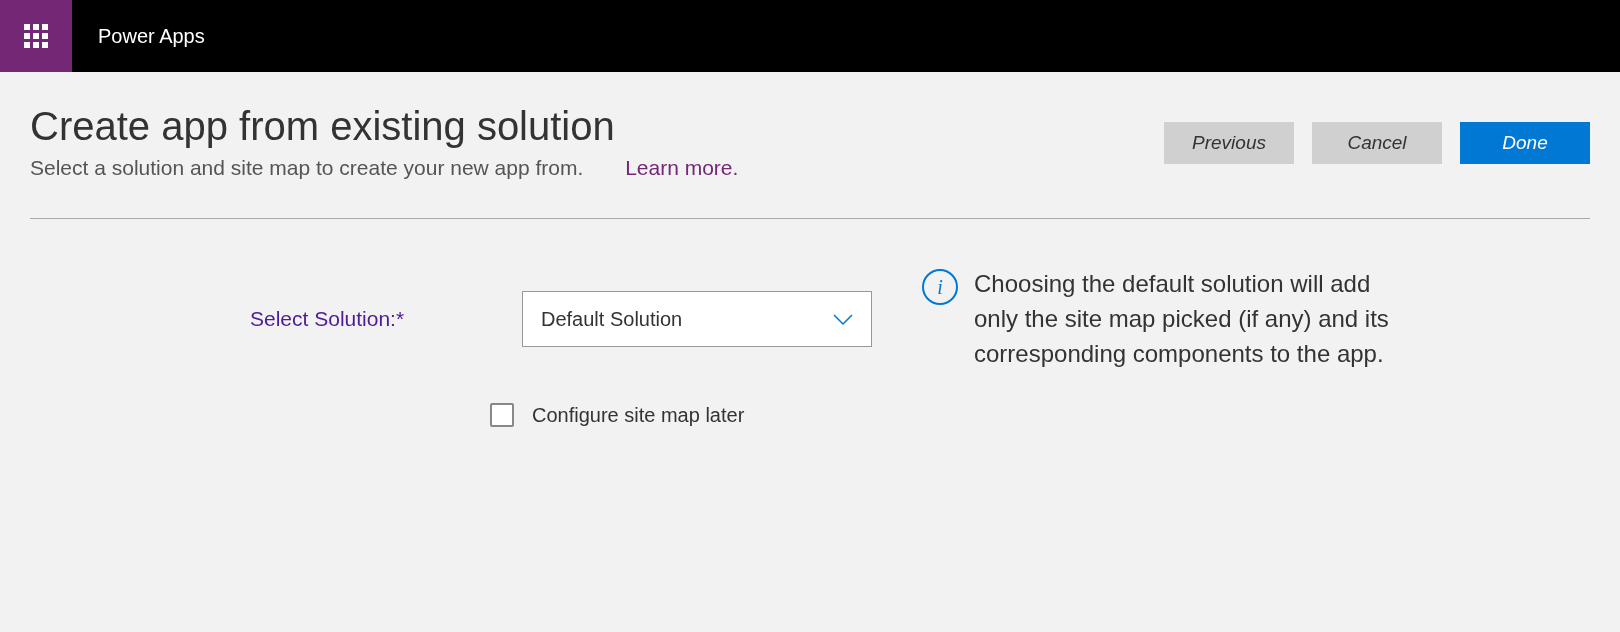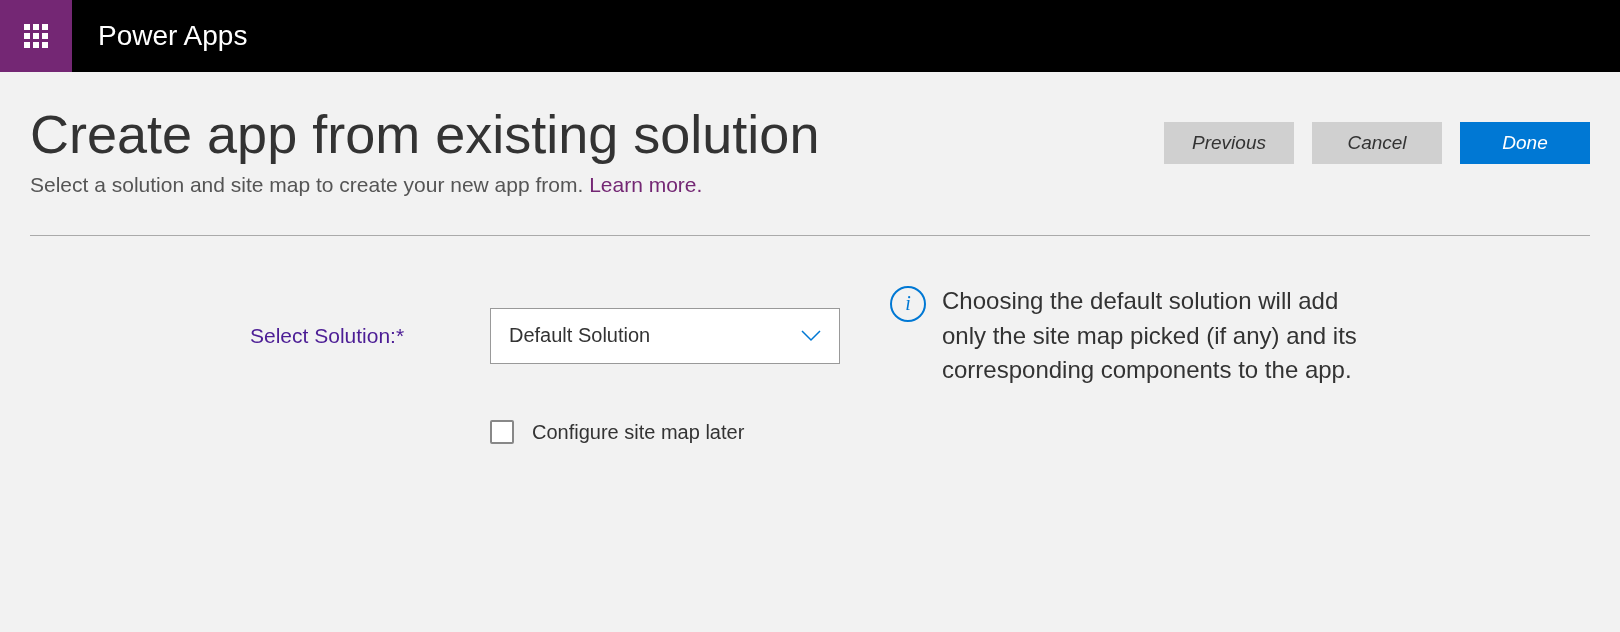--- a/index.html
+++ b/index.html
@@ -38,50 +38,51 @@
     }
     .waffle-dot {
       width: 6px;
       height: 6px;
       background: #fff;
     }
     .app-name {
       display: flex;
       align-items: center;
       padding-left: 26px;
-      font-size: 28px;
+      font-size: 20px;
       font-weight: 400;
     }
     .content {
       padding: 30px 30px 0 30px;
     }
     .title-row {
       display: flex;
       justify-content: space-between;
       align-items: flex-start;
     }
     .title-block {
       flex: 1;
     }
     .page-title {
-      font-size: 54px;
+      font-size: 40px;
       font-weight: 300;
       color: #333;
       line-height: 1.2;
     }
     .subtitle {
       font-size: 21px;
       color: #555;
       margin-top: 6px;
       font-weight: 400;
     }
     .learn-more {
       color: #742774;
       text-decoration: none;
       cursor: pointer;
+      margin-left: 36px;
     }
     .button-row {
       display: flex;
       gap: 18px;
       padding-top: 20px;
     }
     .btn {
       min-width: 130px;
       height: 42px;
       border: none;
@@ -124,20 +125,21 @@
       height: 56px;
       background: #fff;
       border: 1px solid #999;
       display: flex;
       align-items: center;
       justify-content: space-between;
       padding: 0 18px;
       font-size: 20px;
       color: #333;
       cursor: pointer;
+      margin-left: 32px;
     }
     .chevron {
       color: #0078d4;
     }
     .info-cell {
       display: flex;
       align-items: flex-start;
       margin-left: 50px;
       max-width: 480px;
       gap: 16px;

